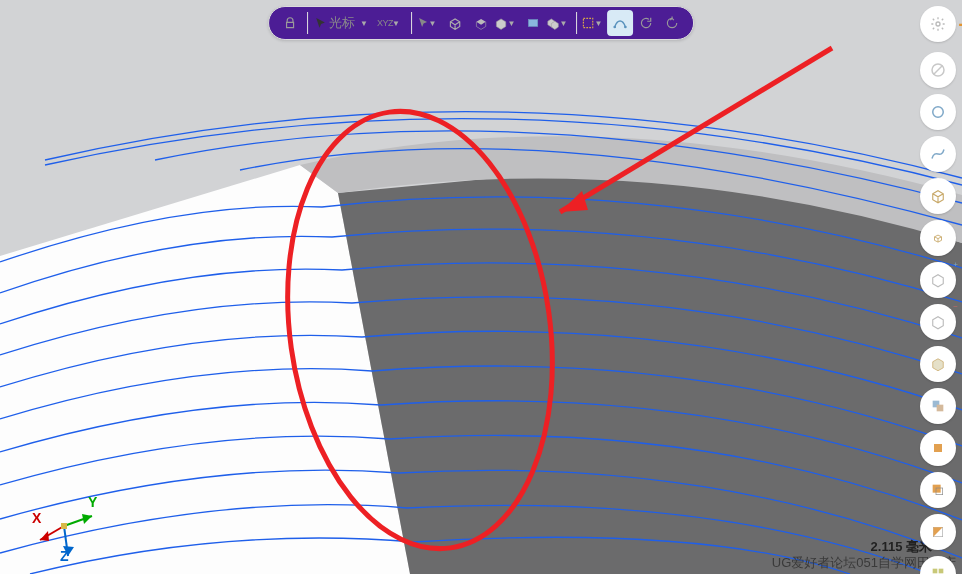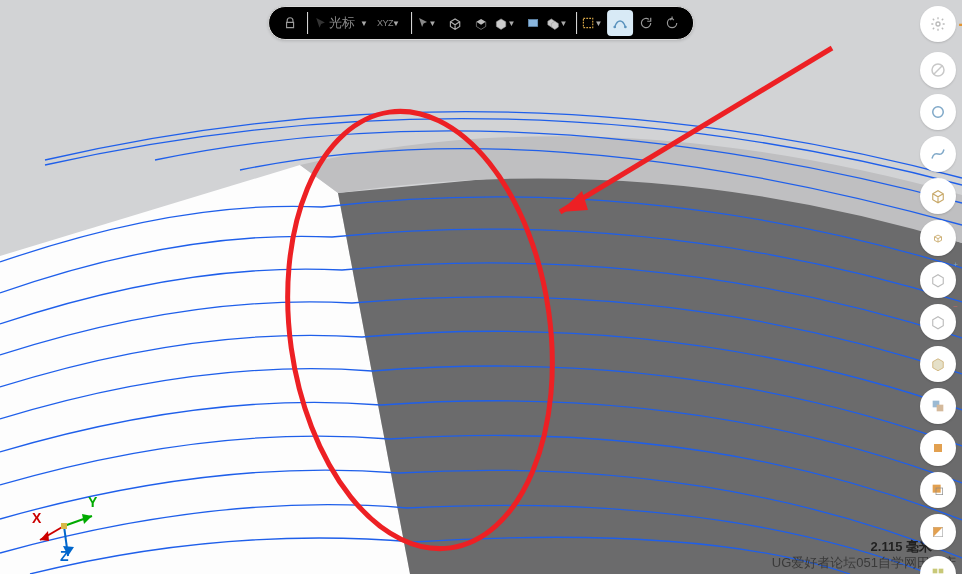--- a/index.html
+++ b/index.html
@@ -11,21 +11,21 @@
     overflow: hidden;
     font-family: sans-serif;
   }
 
   
   .top-toolbar {
     position: absolute;
     top: 6px;
     left: 50%;
     transform: translateX(-50%);
-    background: #000000;
+    background: #4c1d95;
     border: 1px solid #dcdcdc;
     border-radius: 22px;
     padding: 3px 8px;
     display: flex;
     align-items: center;
     gap: 0px;
     box-shadow: 0 1px 3px rgba(0,0,0,0.15);
     z-index: 10;
   }
   .tb-btn {

